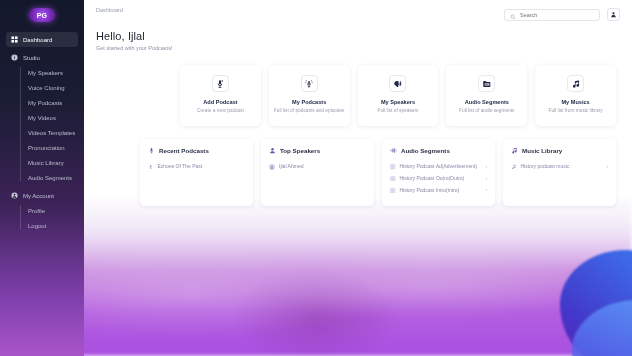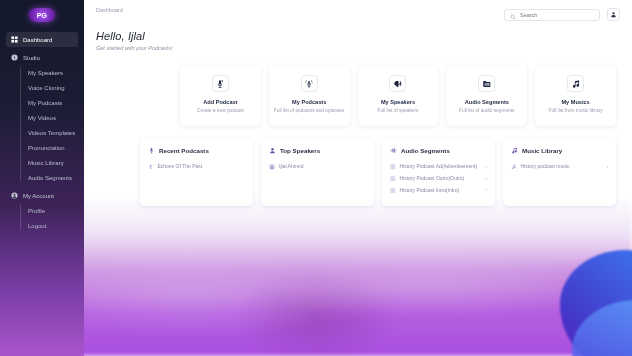--- a/index.html
+++ b/index.html
@@ -98,21 +98,21 @@
   .search-input {
     border:none; outline:none; font-size:5.5px; color:#8b92a3;
     font-family:"Liberation Sans", sans-serif; width:100%; background:transparent;
   }
   .avatar-btn {
     width:13px; height:13px; border:1px solid #e3e5ec; border-radius:3px; background:#fff;
     display:flex; align-items:center; justify-content:center;
   }
   .avatar-btn svg { width:7px; height:7px; }
 
-  .greeting { padding: 9px 12px 0 12px; font-style: italic; }
+  .greeting { padding: 9px 12px 0 12px; }
   .greeting h1 { font-size:11px; font-weight:normal; color:#1f2430; letter-spacing:.1px; }
   .greeting p { font-size:5.5px; color:#8b92a3; margin-top:3px; }
 
   
   .cards { display:flex; gap:8px; padding:14px 16px 0 96px; }
   .card {
     flex:1; background:#fff; border-radius:5px;
     box-shadow: 0 1px 4px rgba(60,40,110,.10);
     padding:10px 5px 11px; text-align:center;
     display:flex; flex-direction:column; align-items:center;

